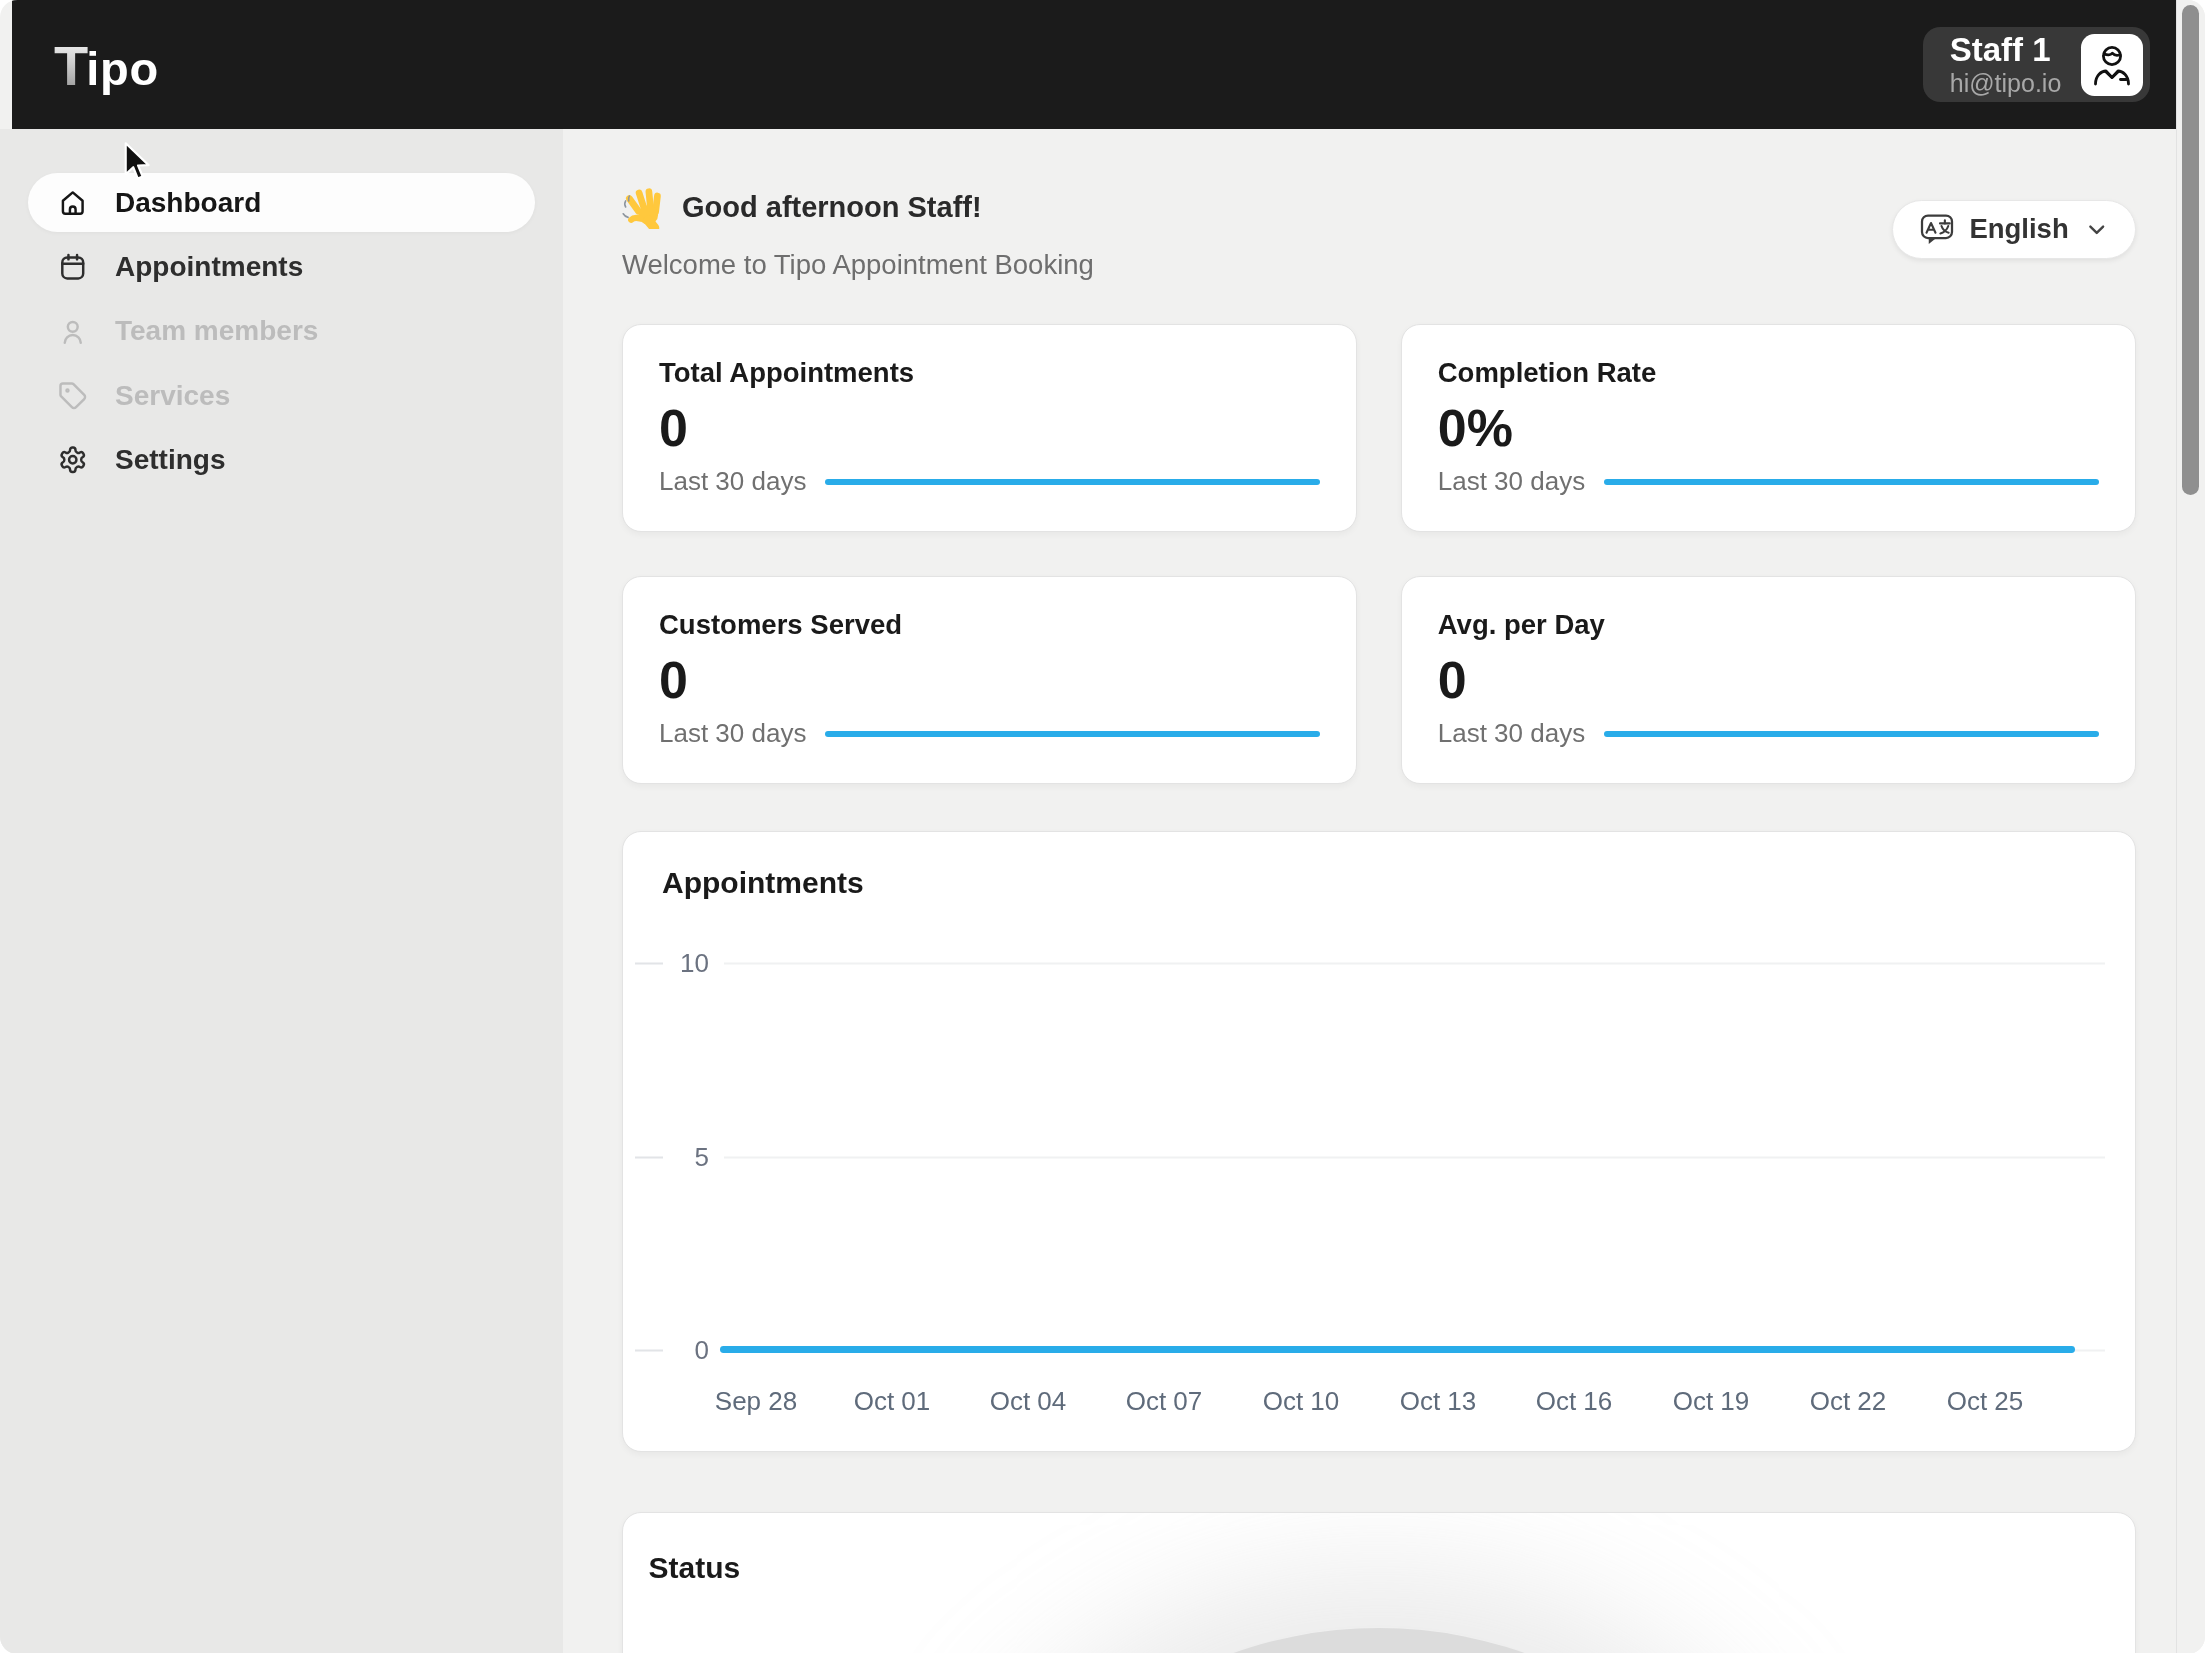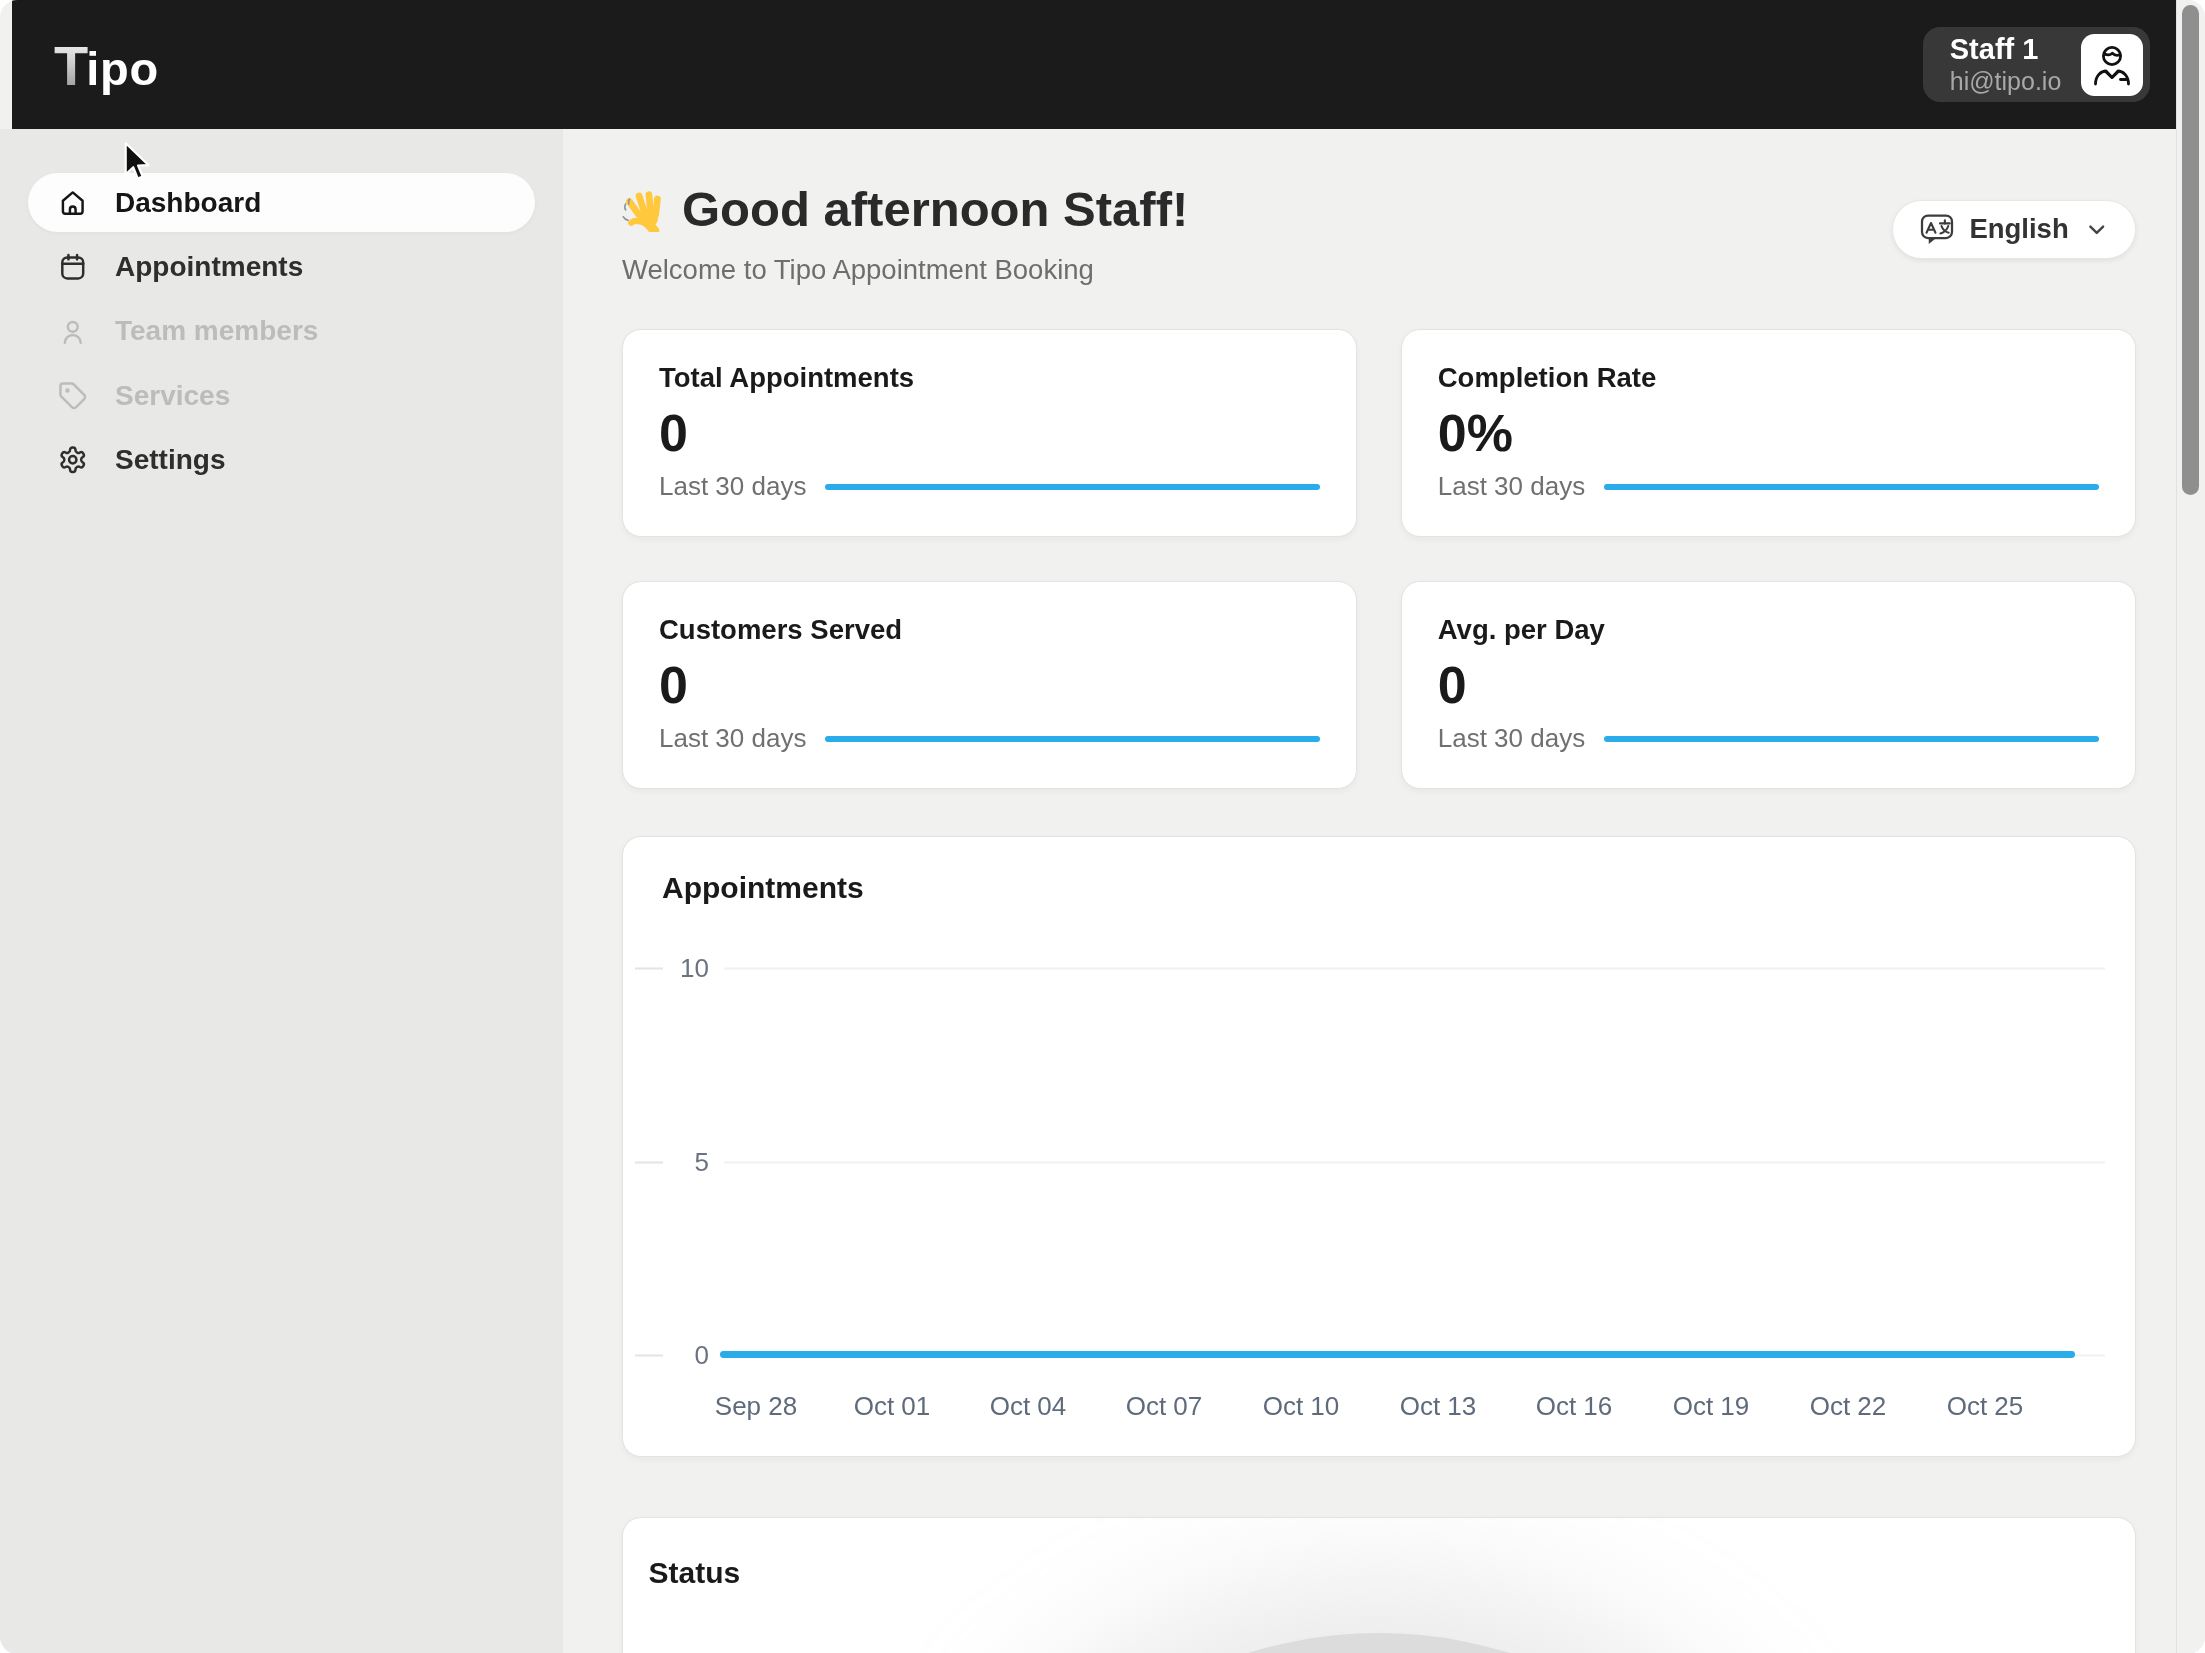--- a/index.html
+++ b/index.html
@@ -7,42 +7,42 @@
   body{font-family:"Liberation Sans","DejaVu Sans",sans-serif;}
 
   .window{position:relative;width:2205px;height:1654px;background:#f1f1f0;border-radius:17.4px;overflow:hidden;}
 
   
   .header{position:absolute;top:0;left:12px;width:2176px;height:129px;background:#1b1b1b;}
   .logo{position:absolute;left:42px;top:50%;transform:translateY(-50%);font-size:47px;font-weight:700;letter-spacing:0.7px;color:#ffffff;}
   .logo .logo-t{font-size:56px;font-weight:800;background:linear-gradient(180deg,#fafafa 0%,#cfcfcf 45%,#8f8f8f 100%);-webkit-background-clip:text;background-clip:text;color:transparent;margin-right:-2.7px;}
   .user-chip{position:absolute;right:38px;top:27px;height:75px;display:flex;align-items:center;background:#383838;border-radius:17.4px;padding:0 6.7px 0 27px;}
   .user-texts{display:flex;flex-direction:column;justify-content:center;line-height:1.15;margin-right:20px;}
-  .user-name{color:#ffffff;font-size:29px;font-weight:700;}
+  .user-name{color:#ffffff;font-size:33px;font-weight:700;}
   .user-email{color:#a8a8a8;font-size:25px;font-weight:400;}
   .avatar{width:62px;height:62px;background:#ffffff;border-radius:13.4px;display:flex;align-items:center;justify-content:center;}
 
   
   .scroll-gutter{position:absolute;top:0;right:0;width:29.5px;height:100%;background:#f1f1f0;border-left:0.7px solid #e2e2e2;}
   .scroll-thumb{position:absolute;top:5.4px;left:5.4px;width:17.4px;height:490px;border-radius:8.7px;background:#8f8f8f;}
 
   
   .sidebar{position:absolute;top:129px;left:0;width:563px;bottom:0;background:#e8e8e7;padding:44px 28px 0 28px;}
   .side-item{height:59px;margin-bottom:5.4px;border-radius:29.5px;display:flex;align-items:center;padding-left:29.5px;gap:28px;font-size:28px;font-weight:600;color:#2e2e2e;cursor:default;}
   .side-item .ic{width:29.5px;height:29.5px;flex:0 0 29.5px;display:flex;align-items:center;justify-content:center;}
   .side-item svg{width:29.5px;height:29.5px;stroke:#2e2e2e;stroke-width:2;fill:none;stroke-linecap:round;stroke-linejoin:round;}
   .side-item.active{background:#fdfdfd;color:#161616;font-weight:700;box-shadow:0 1.3px 4px rgba(0,0,0,0.04);}
   .side-item.active svg{stroke:#161616;}
   .side-item.disabled{color:#bcbcbc;}
   .side-item.disabled svg{stroke:#bcbcbc;}
 
   
   .main{position:absolute;top:129px;left:563px;right:29.5px;bottom:0;padding:56px 40px 0 59px;overflow:hidden;}
   .greet-row{display:flex;justify-content:space-between;align-items:flex-start;}
-  .greet-title{display:flex;align-items:center;gap:16px;font-size:49px;font-weight:800;color:#2a2a2a;line-height:1;}
+  .greet-title{display:flex;align-items:center;gap:16px;font-size:29px;font-weight:800;color:#2a2a2a;line-height:1;}
   .greet-sub{margin-top:20px;font-size:27.5px;color:#6e6e6e;}
   .lang-btn{margin-top:14.8px;height:59px;display:flex;align-items:center;gap:14.8px;background:#ffffff;border:0.7px solid #e7e7e7;border-radius:29.5px;padding:0 25.5px;font-size:27.5px;font-weight:700;color:#333333;box-shadow:0 2px 5.4px rgba(0,0,0,0.07);cursor:pointer;}
 
   
   .stats-grid{margin-top:43px;display:grid;grid-template-columns:1fr 1fr;gap:44px;}
   .stat-card{height:208px;background:#ffffff;border:1px solid #e3e3e3;border-radius:19px;box-shadow:0 2.7px 6.7px rgba(0,0,0,0.04);padding:32px 36px 34px 36px;display:flex;flex-direction:column;justify-content:space-between;}
   .stat-title{font-size:27.5px;font-weight:700;color:#1a1a1a;}
   .stat-value{font-size:52px;font-weight:700;color:#1a1a1a;line-height:1;}
   .stat-period{display:flex;align-items:center;gap:19px;}
   .stat-period-label{font-size:26px;color:#707070;white-space:nowrap;}

